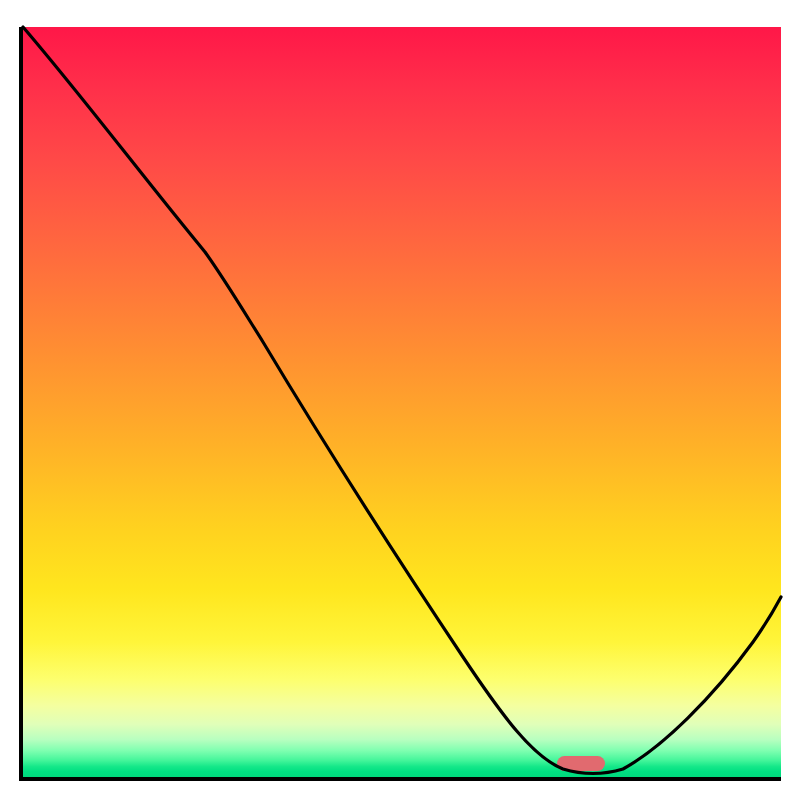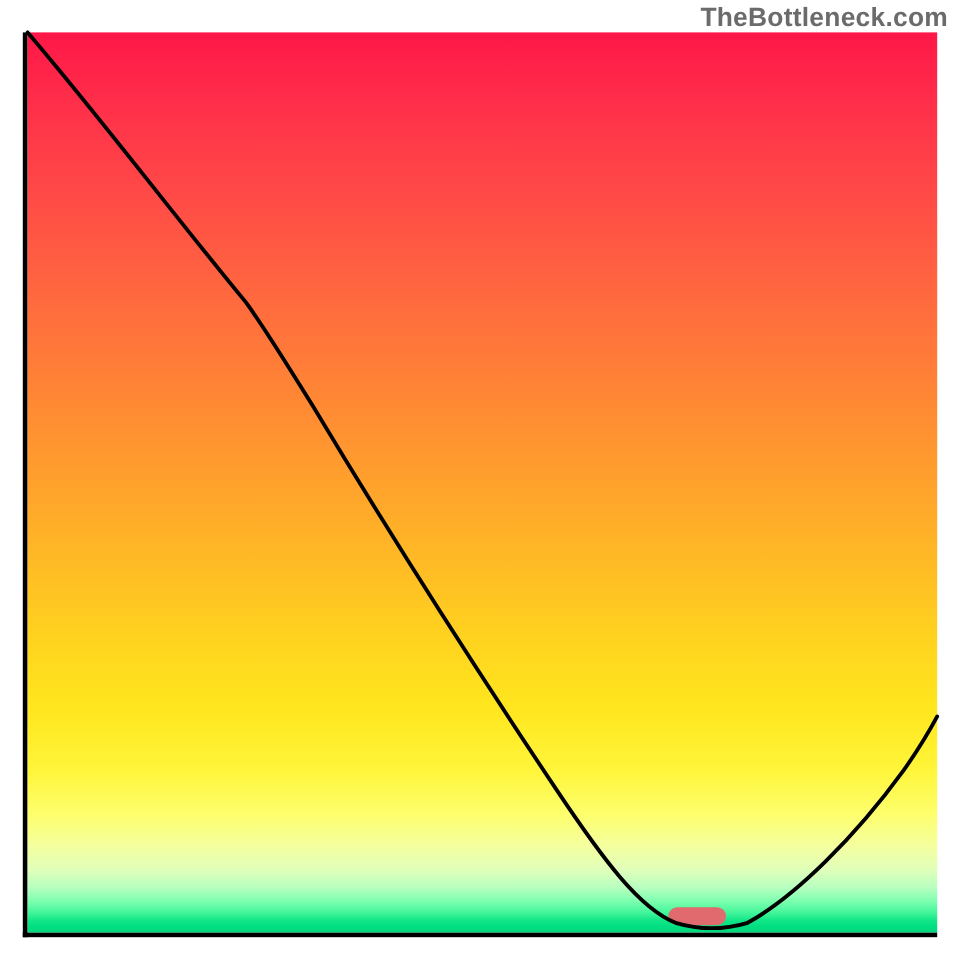--- a/index.html
+++ b/index.html
@@ -82,21 +82,20 @@
     width: 100%;
     height: 100%;
     overflow: visible;
   }
 </style>
 </head>
 <body>
 
 <div class="frame">
 
-  <div class="attribution">TheBottleneck.com</div>
 
   <div class="plot-area">
     <div class="grad"></div>
 
     <div class="marker"></div>
 
     <svg class="curve" viewBox="0 0 758 750" preserveAspectRatio="none">
       <path d="M 0 0
                C 60 70, 120 150, 182 225
                C 200 250, 215 275, 240 315

